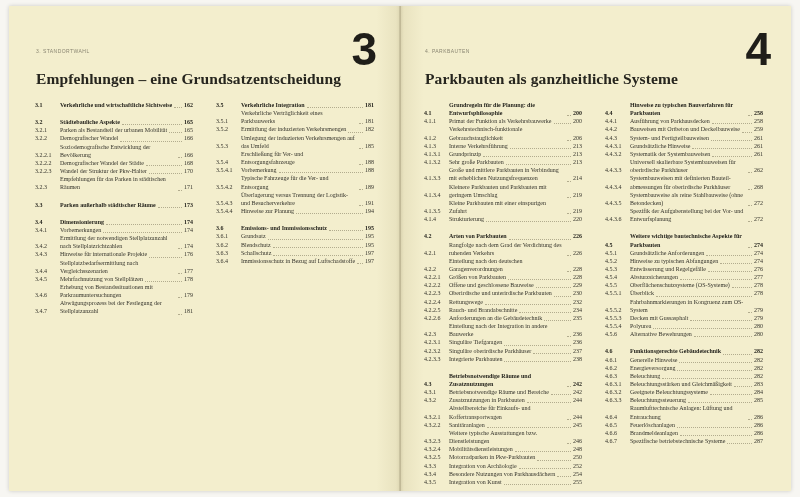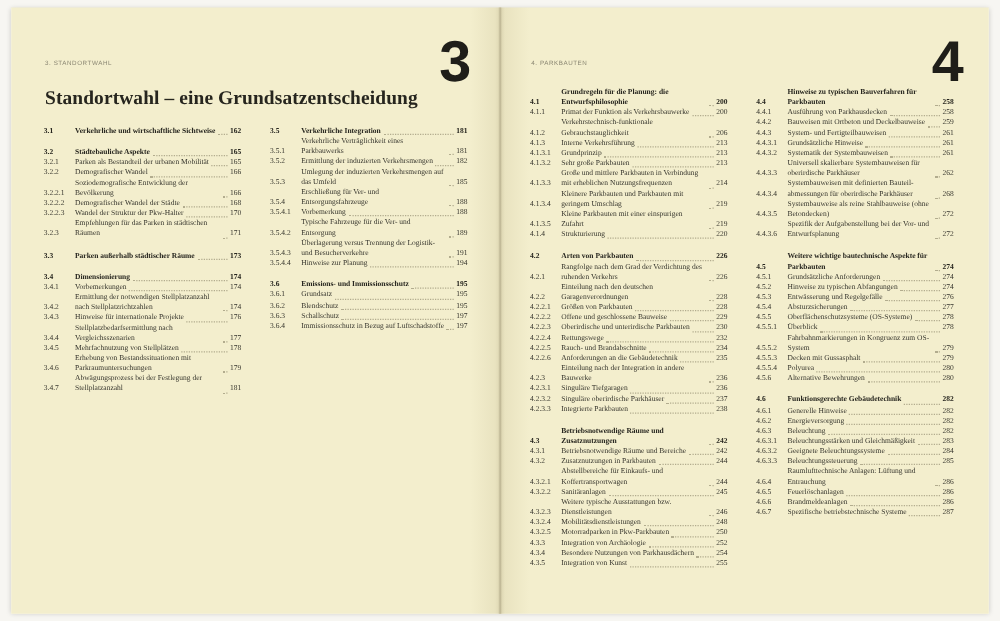--- a/index.html
+++ b/index.html
@@ -55,21 +55,21 @@
           background:linear-gradient(to right,#cdc6a4,#bdb593); }
 </style>
 </head>
 <body>
 
 <div class="stage">
 
   <div class="page page-left">
     <div class="running">3. STANDORTWAHL</div>
     <div class="bignum">3</div>
-    <h1 class="page-title">Standortwahl – eine Grundsatzentscheidung</h1>
+    <h1 class="page-title">Empfehlungen – eine Grundsatzentscheidung</h1>
     <div class="columns">
         <div class="col">
           <div class="group">
             <div class="entry head">
     <span class="eid">3.1</span>
     <span class="etitle">Verkehrliche und wirtschaftliche Sichtweise</span>
     <span class="dots"></span>
     <span class="epage">162</span>
   </div>
           </div>
@@ -265,20 +265,21 @@
     <span class="epage">197</span>
   </div>
           </div>
         </div>
       </div>
   </div>
 
   <div class="page page-right">
     <div class="running">4. PARKBAUTEN</div>
     <div class="bignum">4</div>
+    <h1 class="page-title">Parkbauten als ganzheitliche Systeme</h1>
     <div class="columns">
         <div class="col">
           <div class="group">
             <div class="entry head">
     <span class="eid">4.1</span>
     <span class="etitle">Grundregeln für die Planung: die Entwurfsphilosophie</span>
     <span class="dots"></span>
     <span class="epage">200</span>
   </div>
             <div class="entry">

